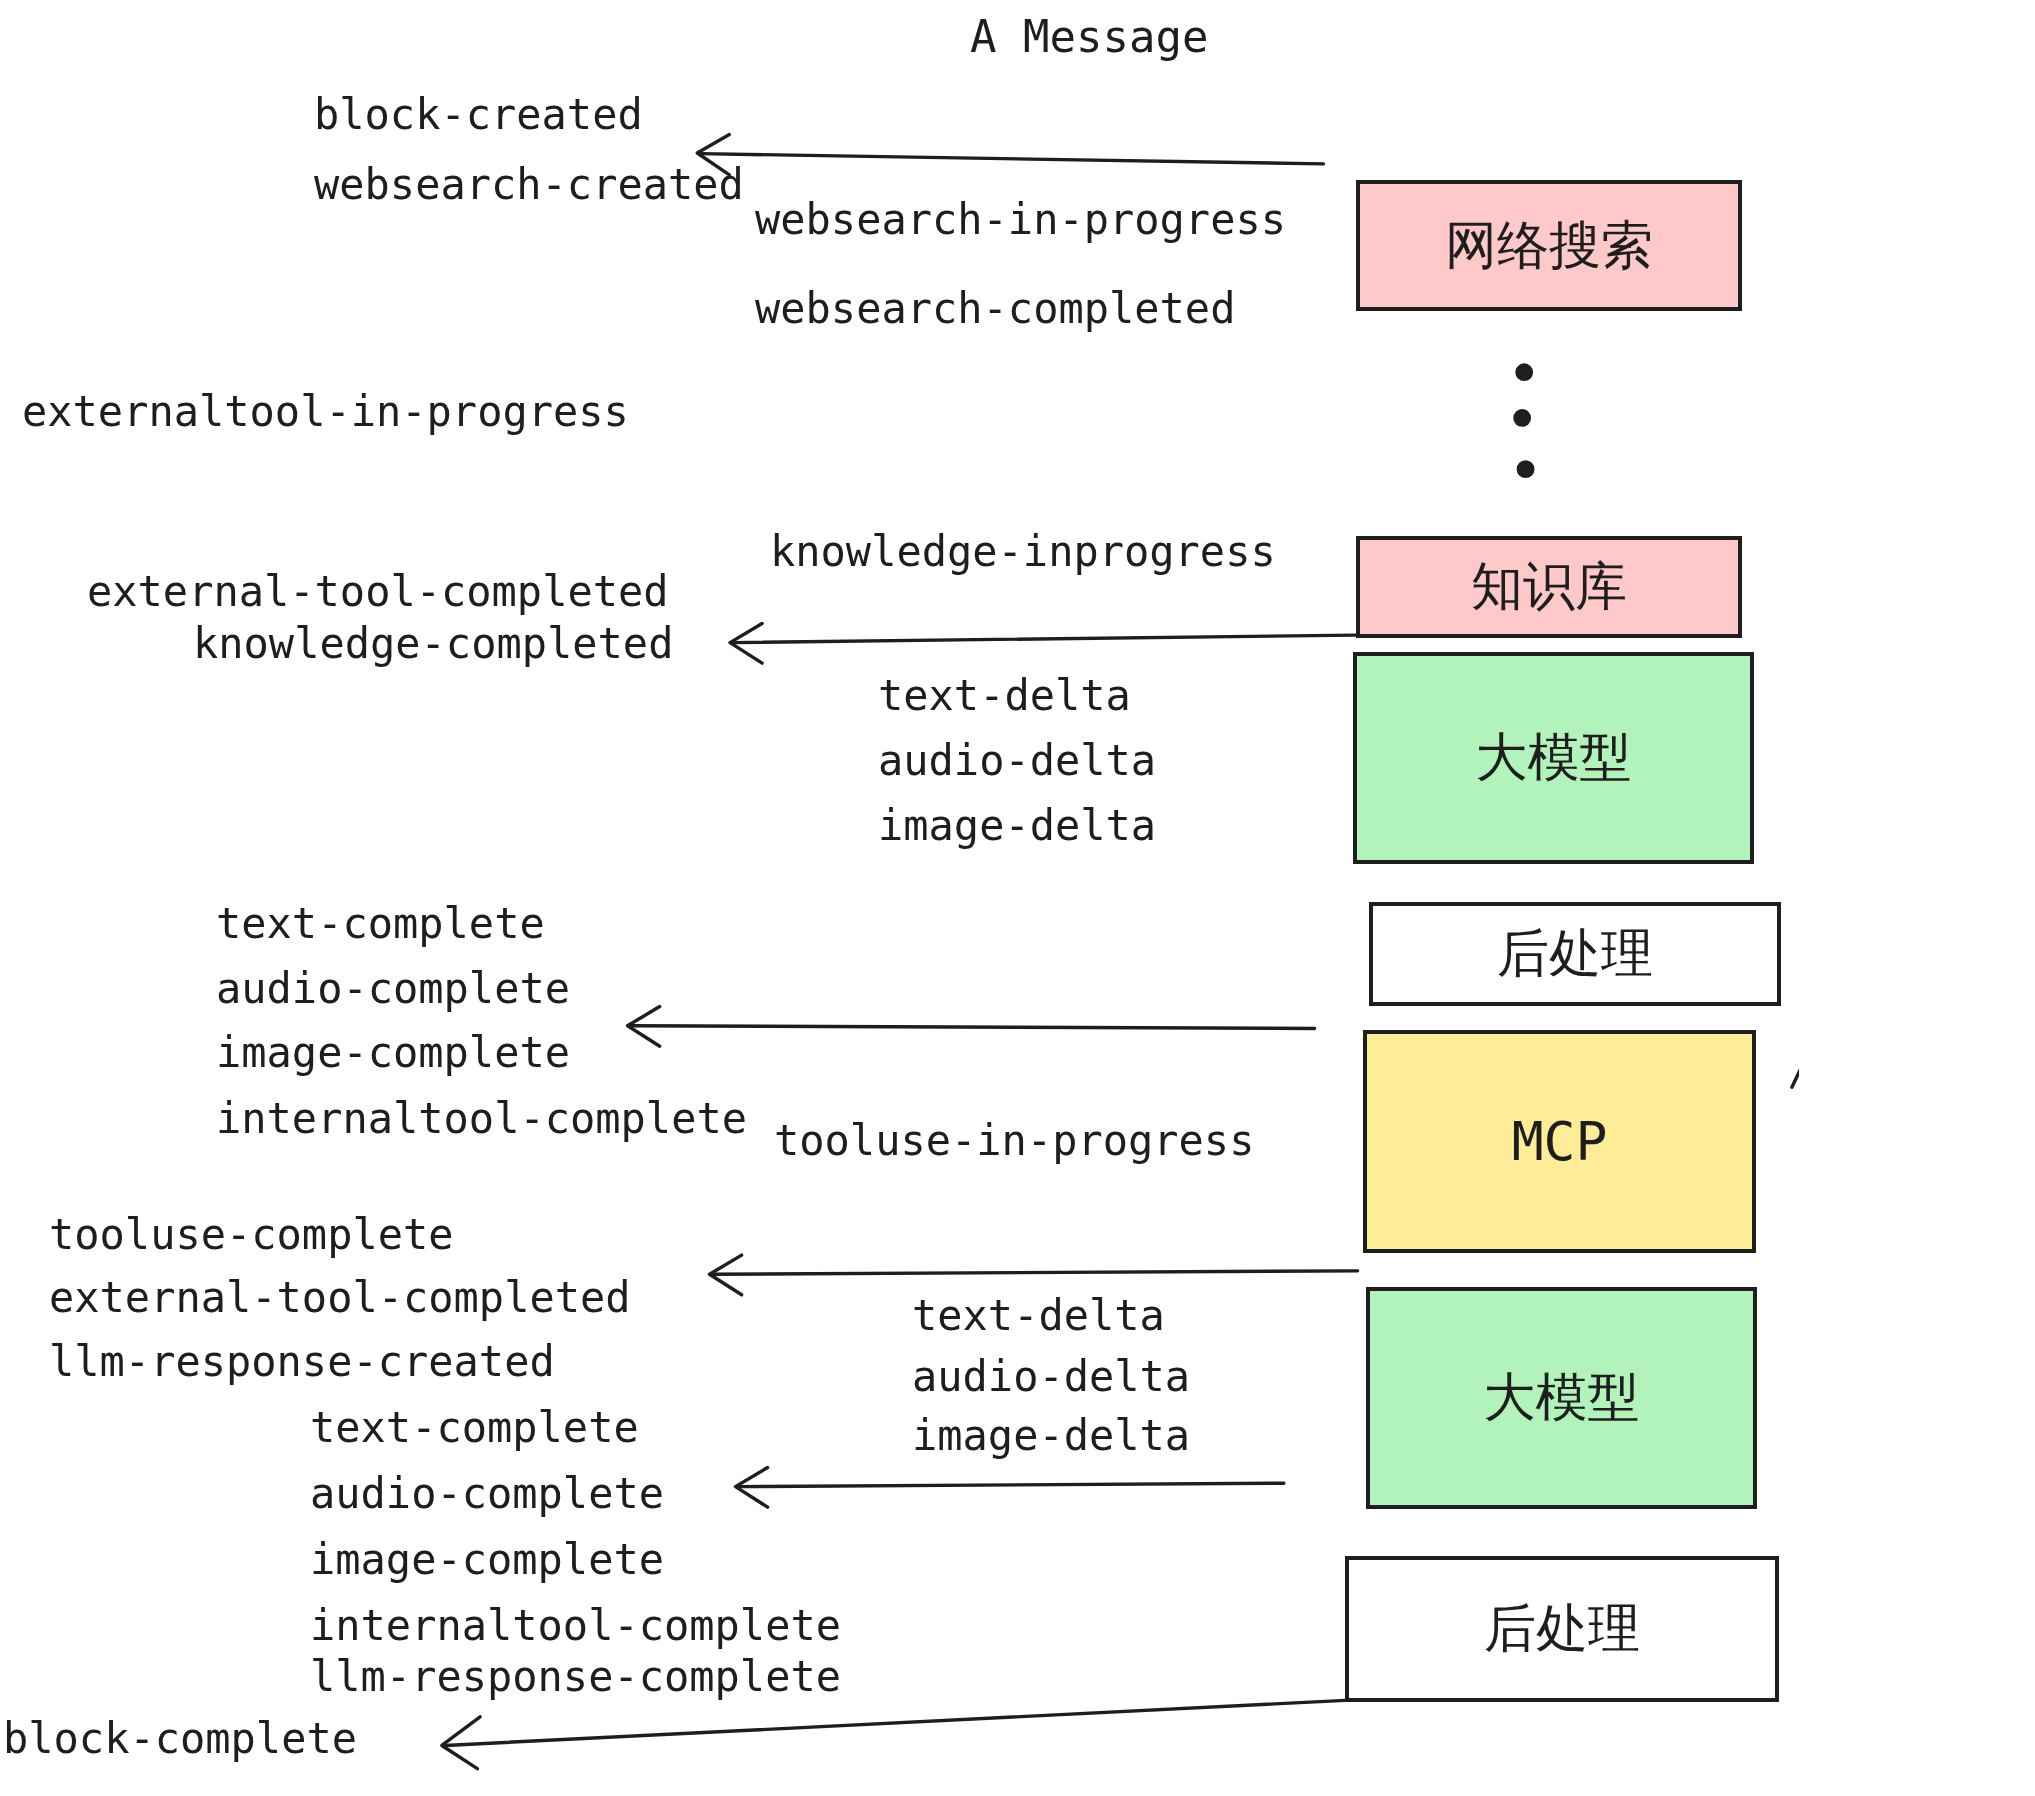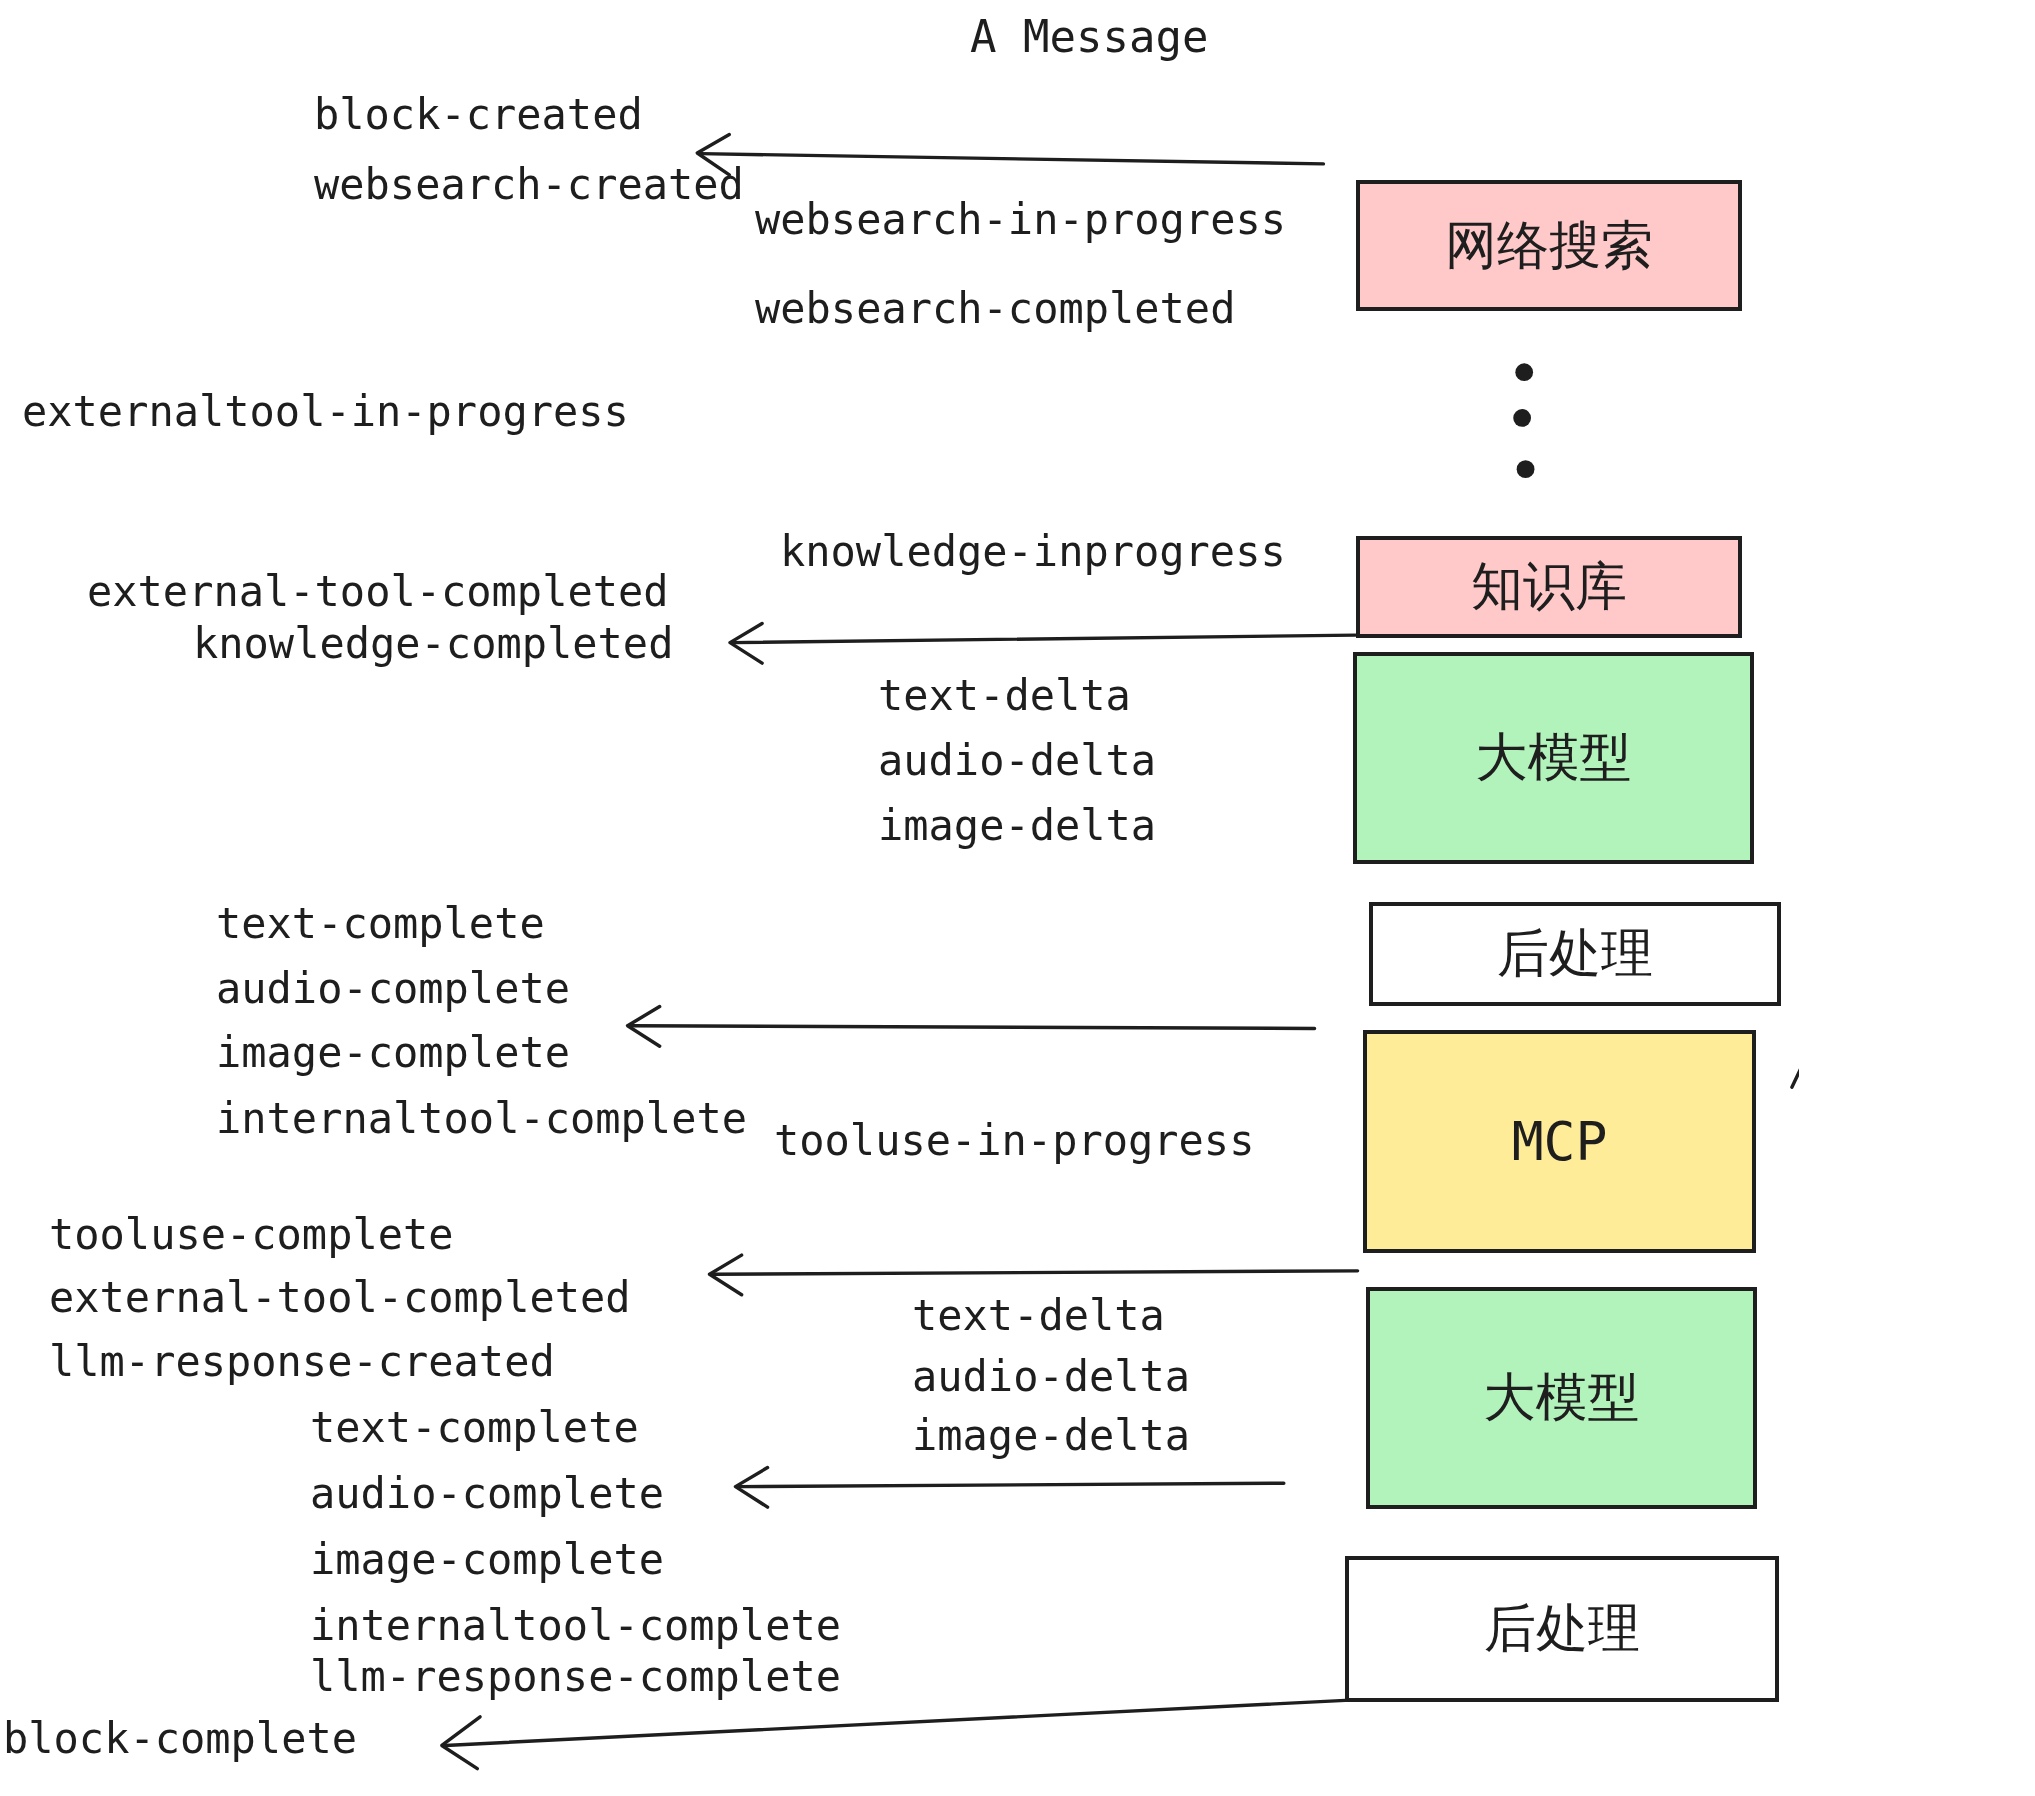--- a/index.html
+++ b/index.html
@@ -58,21 +58,21 @@
 
 <div id="canvas">
 
   <div class="title" style="left:970px; top:15px;">A Message</div>
 
   <div class="ev" style="left:314px; top:94px;">block-created</div>
   <div class="ev" style="left:314px; top:156px;margin-top:8px;">websearch-created</div>
   <div class="ev" style="left:755px; top:199px;">websearch-in-progress</div>
   <div class="ev" style="left:755px; top:288px;">websearch-completed</div>
   <div class="ev" style="left:22px; top:391px;">externaltool-in-progress</div>
-  <div class="ev" style="left:770px; top:531px;margin-left:10px;">knowledge-inprogress</div>
+  <div class="ev" style="left:770px; top:531px;">knowledge-inprogress</div>
   <div class="ev" style="left:87px; top:571px;">external-tool-completed</div>
   <div class="ev" style="left:193px; top:623px;">knowledge-completed</div>
 
   <div class="ev" style="left:878px; top:675px;">text-delta</div>
   <div class="ev" style="left:878px; top:740px;">audio-delta</div>
   <div class="ev" style="left:878px; top:805px;">image-delta</div>
 
   <div class="ev" style="left:216px; top:903px;">text-complete</div>
   <div class="ev" style="left:216px; top:968px;">audio-complete</div>
   <div class="ev" style="left:216px; top:1032px;">image-complete</div>

